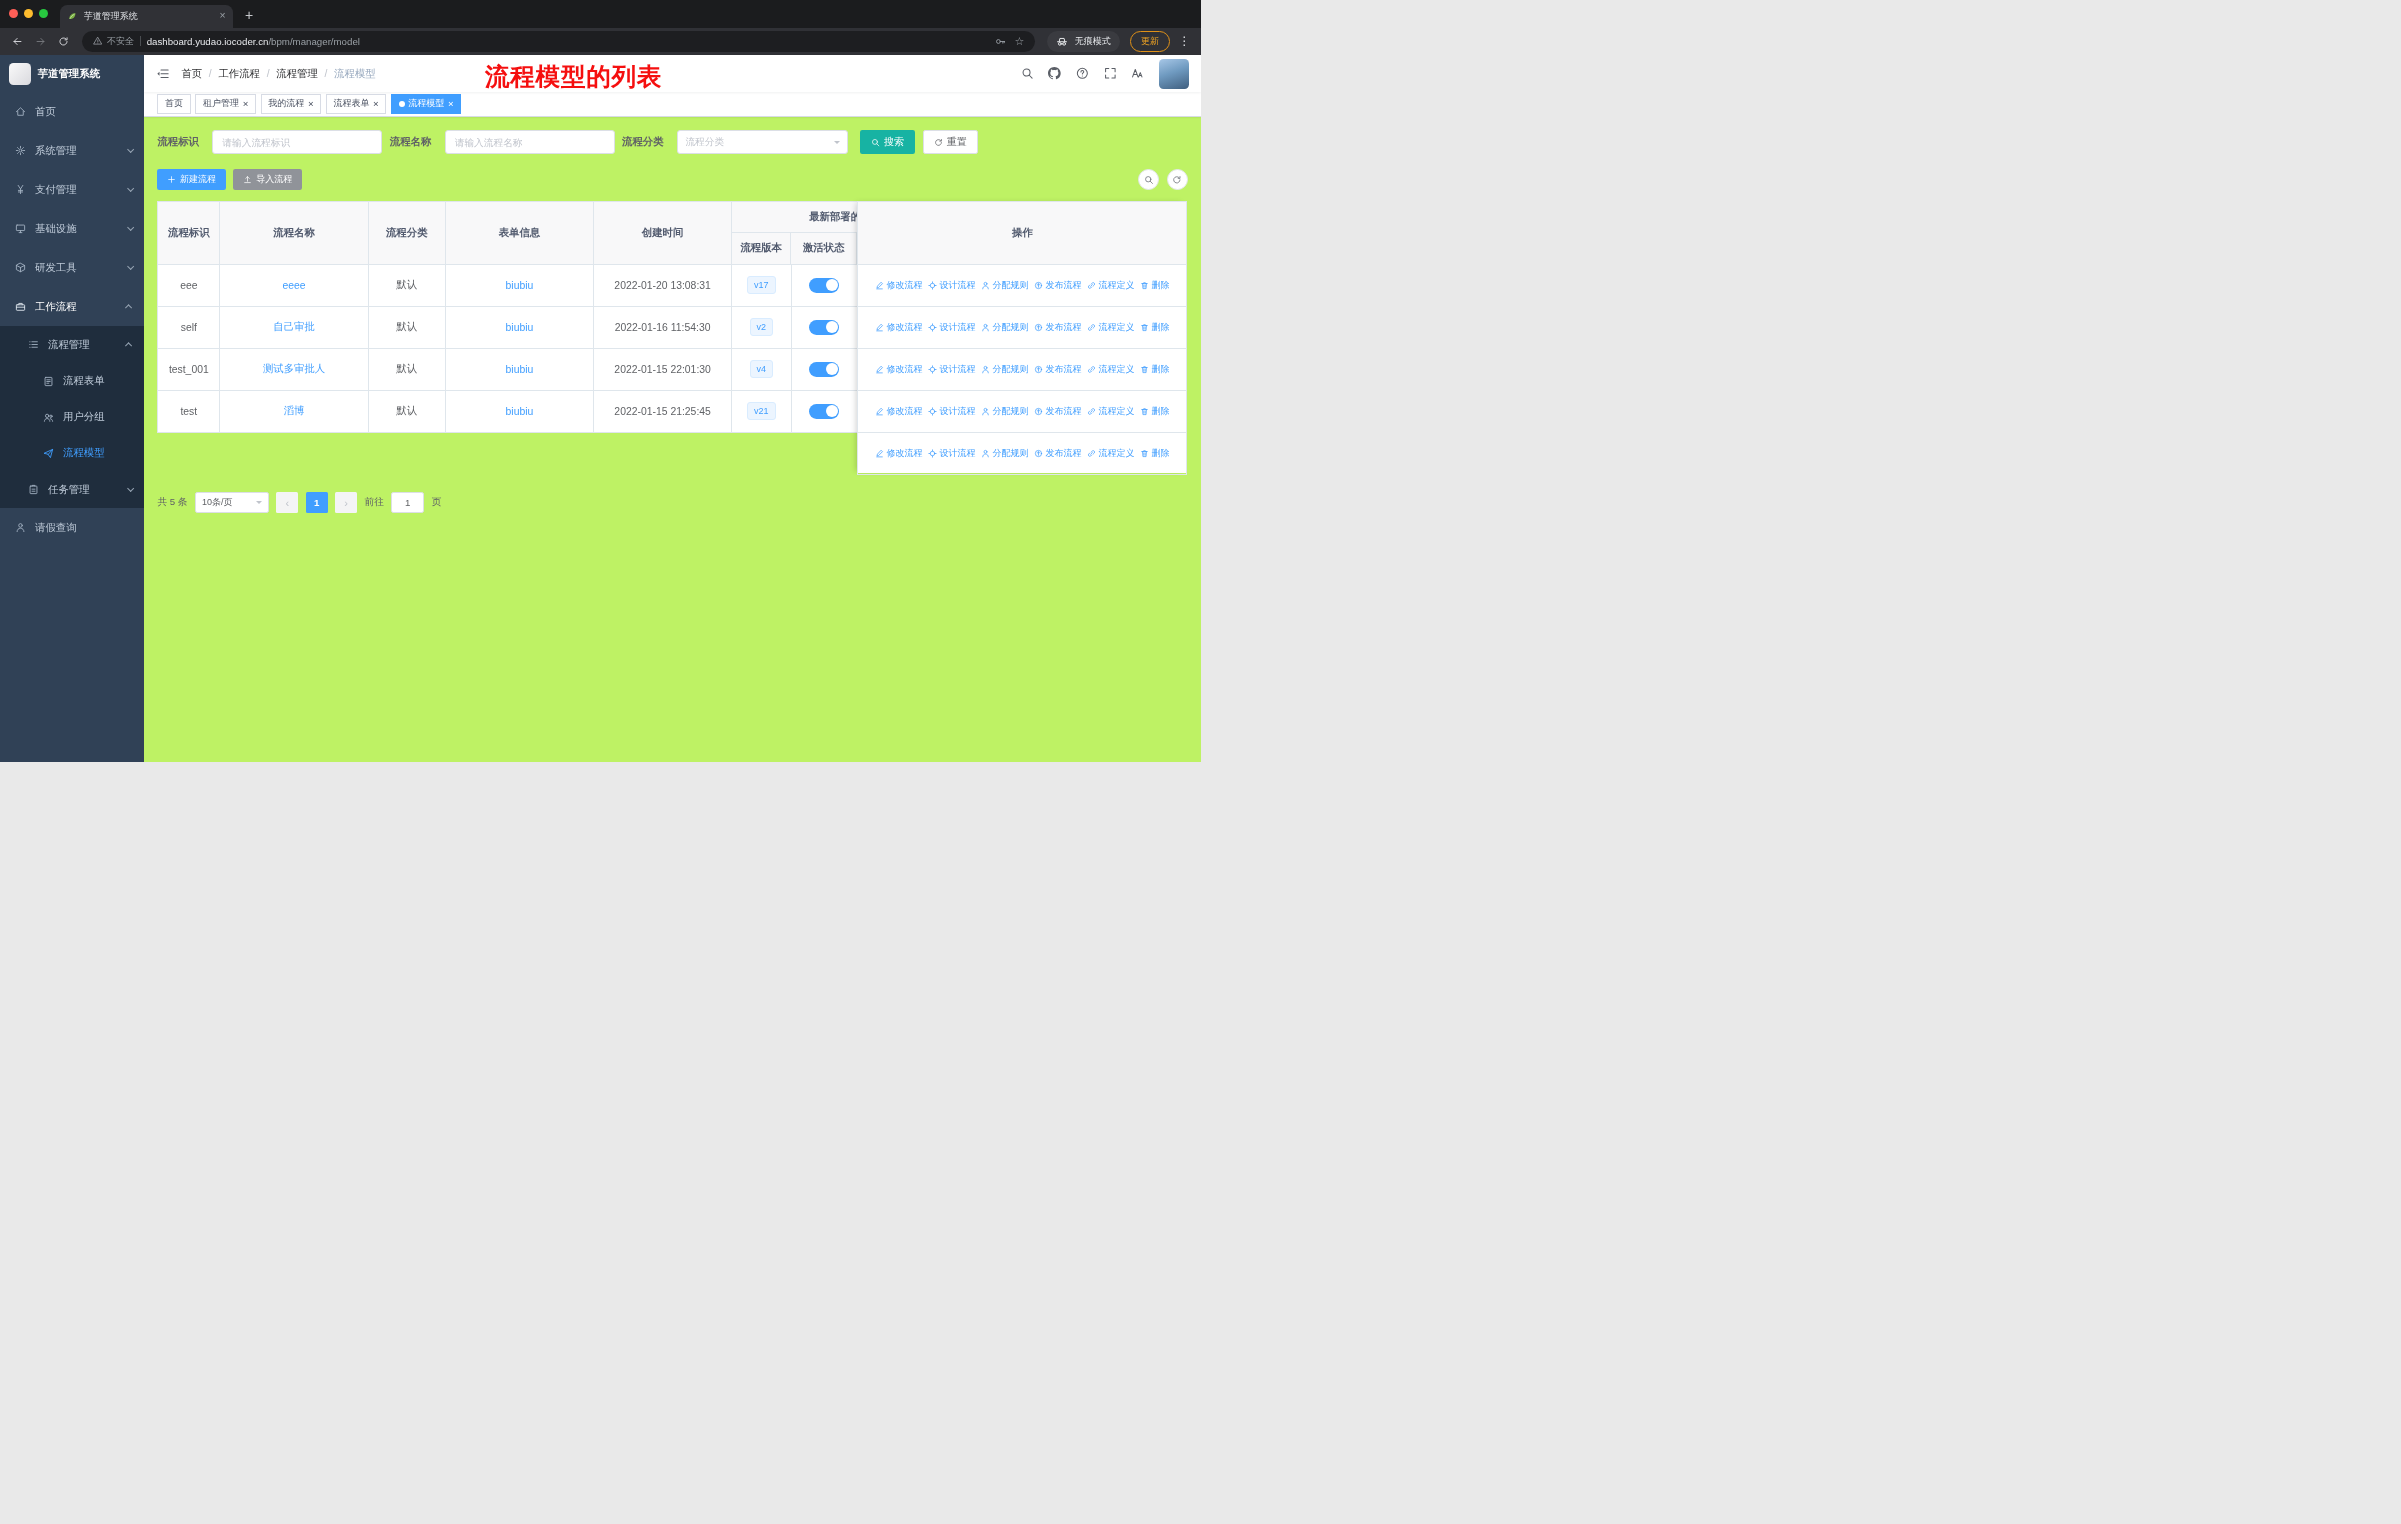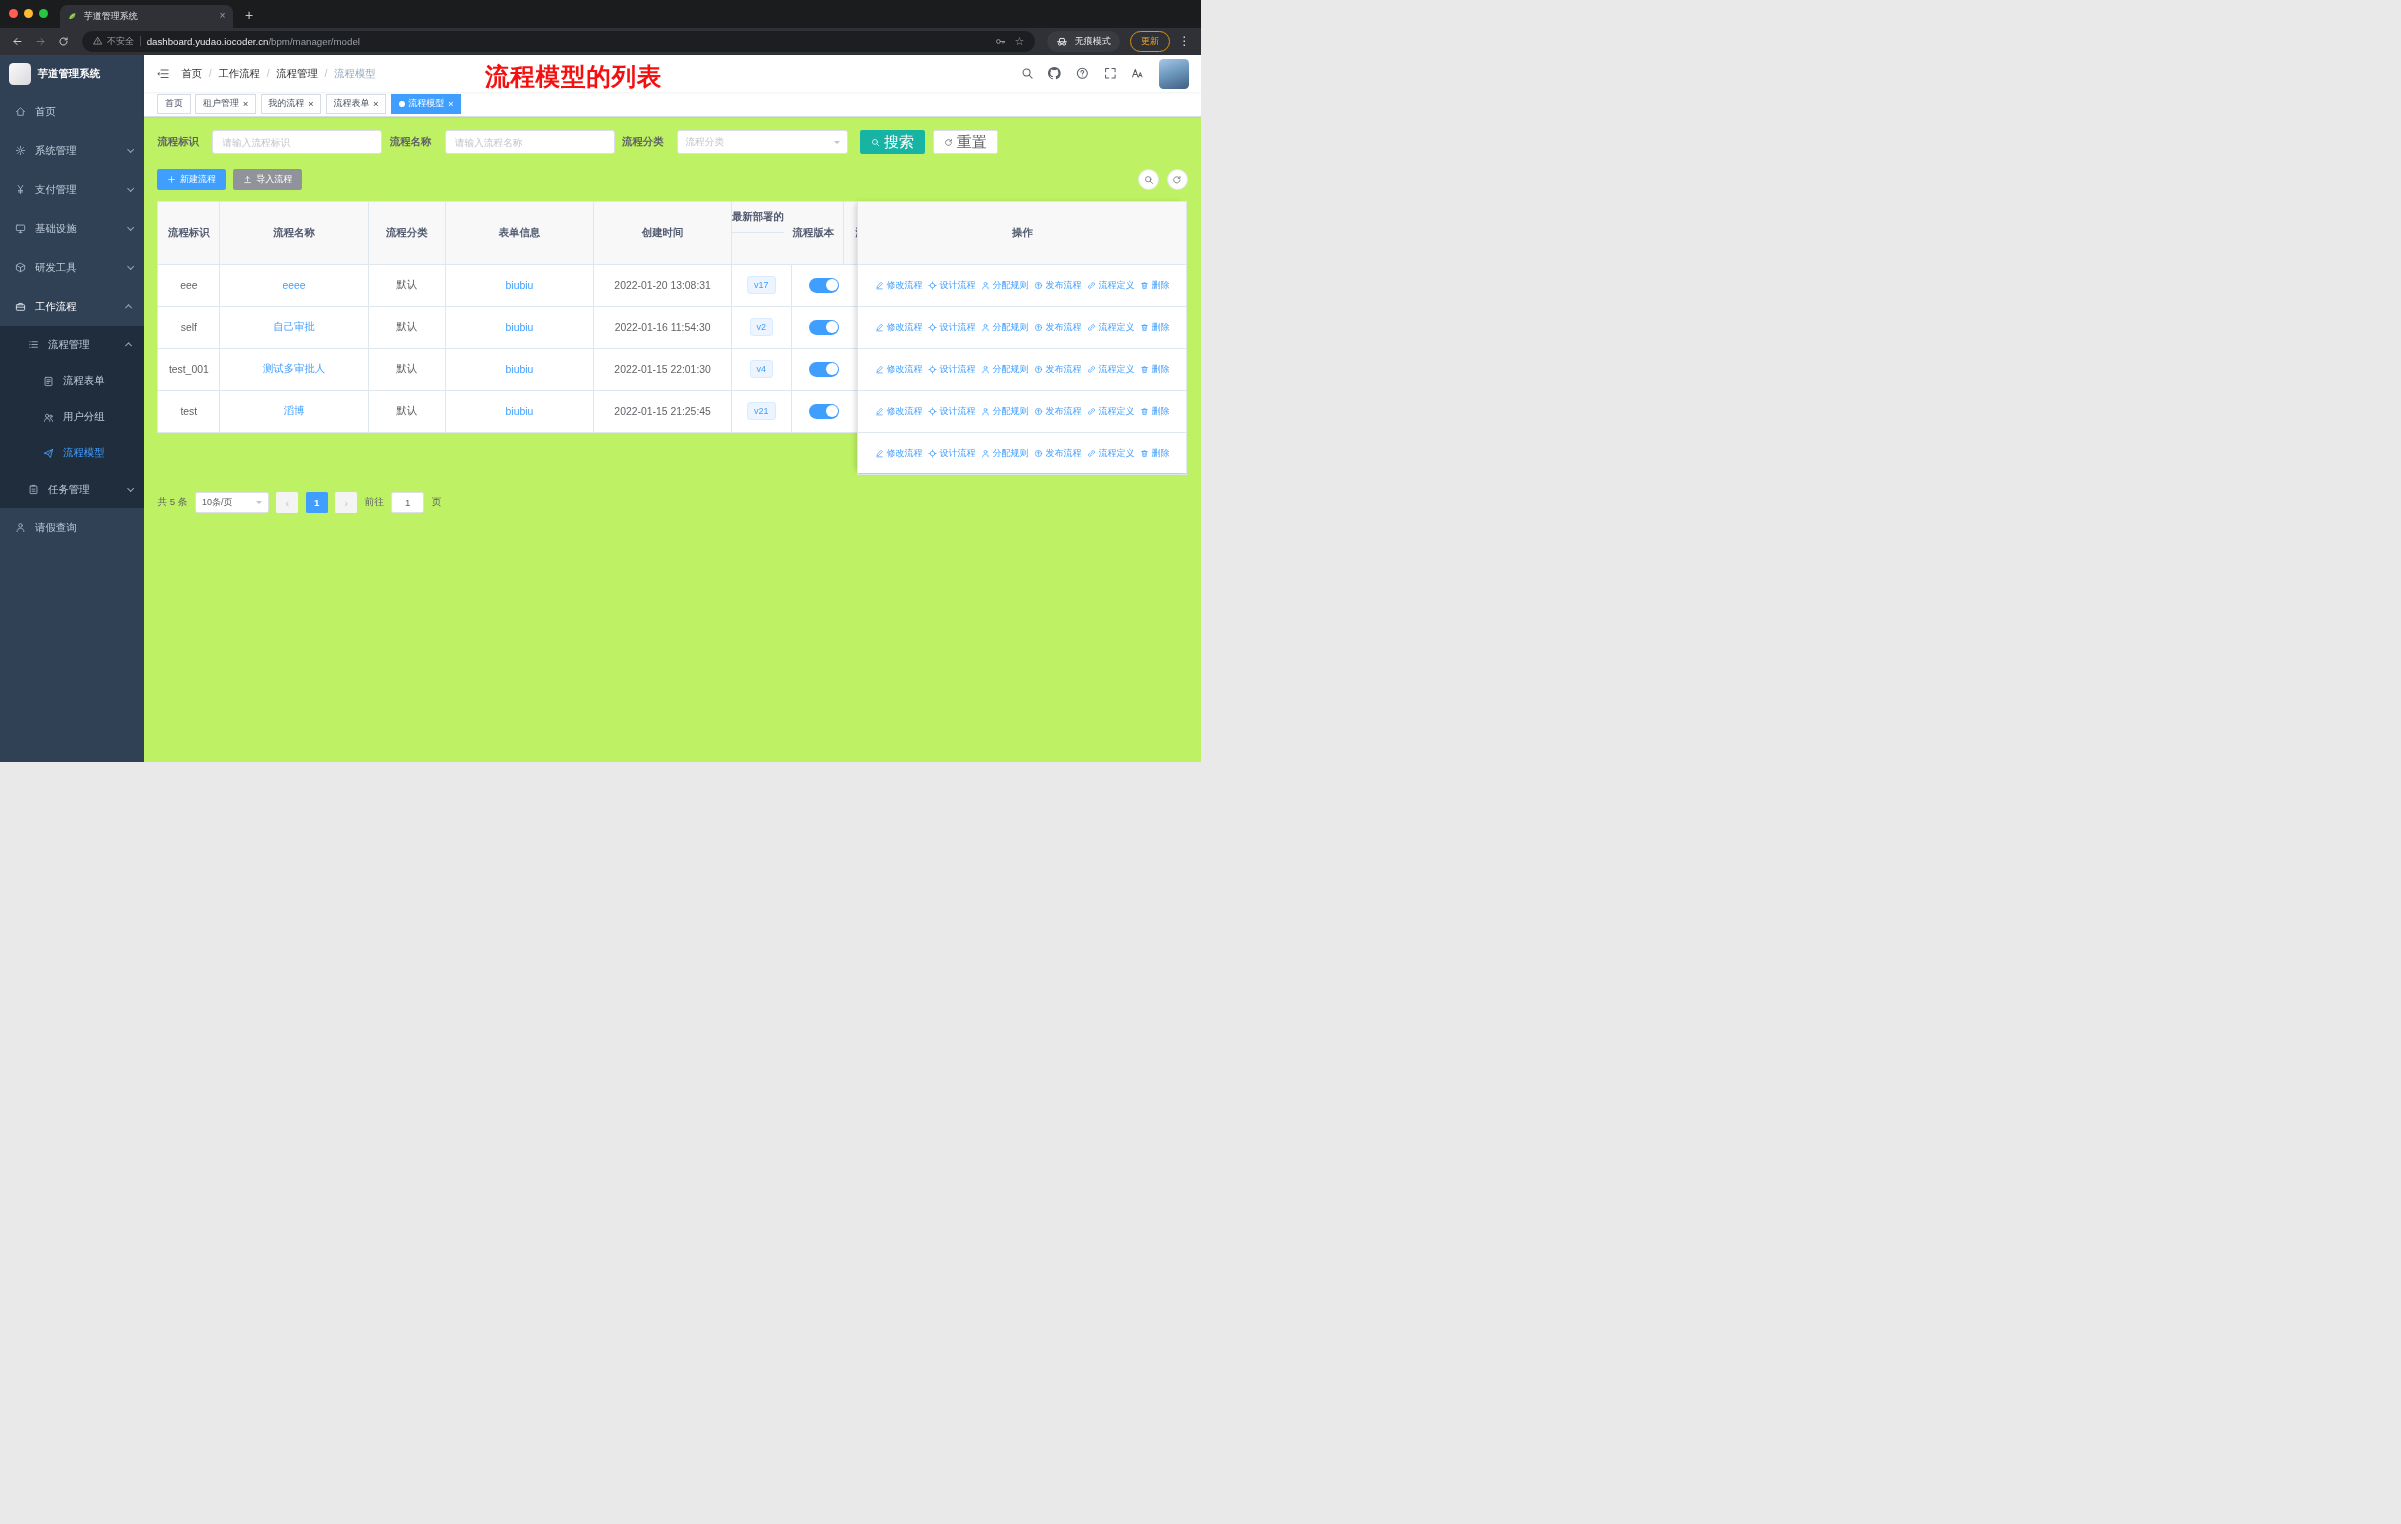--- a/index.html
+++ b/index.html
@@ -81,38 +81,38 @@
   
   .content{flex:1;padding:13.4px;background:#bef264;overflow:hidden}
   .filters{display:flex;align-items:center;margin-bottom:15px}
   .f-group{display:flex;align-items:center;margin-right:7.4px}
   .f-label{font-size:10.4px;font-weight:700;color:#606266;margin-right:13.4px;white-space:nowrap}
   .f-input{width:170px;height:24px;border:0.7px solid #dcdfe6;border-radius:3px;padding:0 9px;font-size:9.7px;color:#606266;outline:none;background:#fff}
   .f-input::placeholder{color:#c0c4cc}
   .f-select{width:171px;height:24px;border:0.7px solid #dcdfe6;border-radius:3px;display:flex;align-items:center;justify-content:space-between;padding:0 7.4px;font-size:9.7px;background:#fff}
   .f-select .ph{color:#c0c4cc}
   .caret{width:0;height:0;border-left:3.7px solid transparent;border-right:3.7px solid transparent;border-top:3.7px solid #c0c4cc}
-  .btn{height:24px;border-radius:2.2px;display:inline-flex;align-items:center;gap:3.7px;padding:0 10.4px;font-size:15px;border:0.7px solid transparent;white-space:nowrap}
+  .btn{height:24px;border-radius:2.2px;display:inline-flex;align-items:center;gap:3.7px;padding:0 10.4px;font-size:10px;border:0.7px solid transparent;white-space:nowrap}
   .btn .ic{width:9px;height:9px}
   .btn-search{background:#17b3a3;color:#fff;margin-left:4.5px}
   .btn-reset{background:#fff;border-color:#dcdfe6;color:#606266;margin-left:7.4px}
   .actions-row{display:flex;align-items:center;margin-bottom:10.4px}
   .btn-sm{height:21px;font-size:9px;padding:0 9px}
   .btn-create{background:#409eff;color:#fff}
   .btn-import{background:#909399;color:#fff;margin-left:7.4px}
   .row-right{margin-left:auto;display:flex;gap:7.4px}
   .icon-btn{width:21px;height:21px;border-radius:50%;border:0.7px solid #e3e6eb;display:flex;align-items:center;justify-content:center;color:#6b6f76;background:#fff}
   .icon-btn .ic{width:9.7px;height:9.7px}
 
   
   .table-wrap{position:relative;width:1030px;height:272px}
   .t-main{width:782px;border-left:0.7px solid #dfe6ec}
   .t-head{height:64px;border-top:0.7px solid #dfe6ec;border-bottom:0.7px solid #dfe6ec;background:#f8f8f9;display:flex}
   .th{border-right:0.7px solid #dfe6ec;display:flex;align-items:center;justify-content:center;font-weight:700;color:#515a6e;font-size:10.4px;height:100%;overflow:hidden;white-space:nowrap}
-  .th-group{width:208px;display:flex;flex-direction:row;border-right:0.7px solid #dfe6ec;overflow:hidden}
+  .th-group{width:208px;display:flex;flex-direction:column;border-right:0.7px solid #dfe6ec;overflow:hidden}
   .g-top{height:31px;border-bottom:0.7px solid #dfe6ec;display:flex;align-items:center;justify-content:center;font-weight:700;color:#515a6e;font-size:10.4px;white-space:nowrap}
   .g-bottom{flex:1;display:flex}
   .g-bottom .th{height:100%}
   .tr{height:42px;border-bottom:0.7px solid #dfe6ec;display:flex;background:#fff}
   .td{border-right:0.7px solid #dfe6ec;display:flex;align-items:center;justify-content:center;font-size:10.4px;color:#606266;overflow:hidden;white-space:nowrap}
   .c1{width:62px}.c2{width:149px}.c3{width:77px}.c4{width:149px}.c5{width:138px}.c6{width:60px}.c7{width:66px}.c8{width:82px}
   a.link{color:#409eff;text-decoration:none}
   .tag-ver{display:inline-block;min-width:22px;padding:0 6px;height:18px;line-height:16.4px;background:#ecf5ff;border:0.7px solid #d9ecff;border-radius:3px;color:#409eff;font-size:9px;text-align:center}
   .switch{display:inline-block;width:30px;height:15px;border-radius:7.4px;background:#409eff;position:relative}
   .switch .knob{position:absolute;right:1.5px;top:1.5px;width:12px;height:12px;border-radius:50%;background:#fff}

